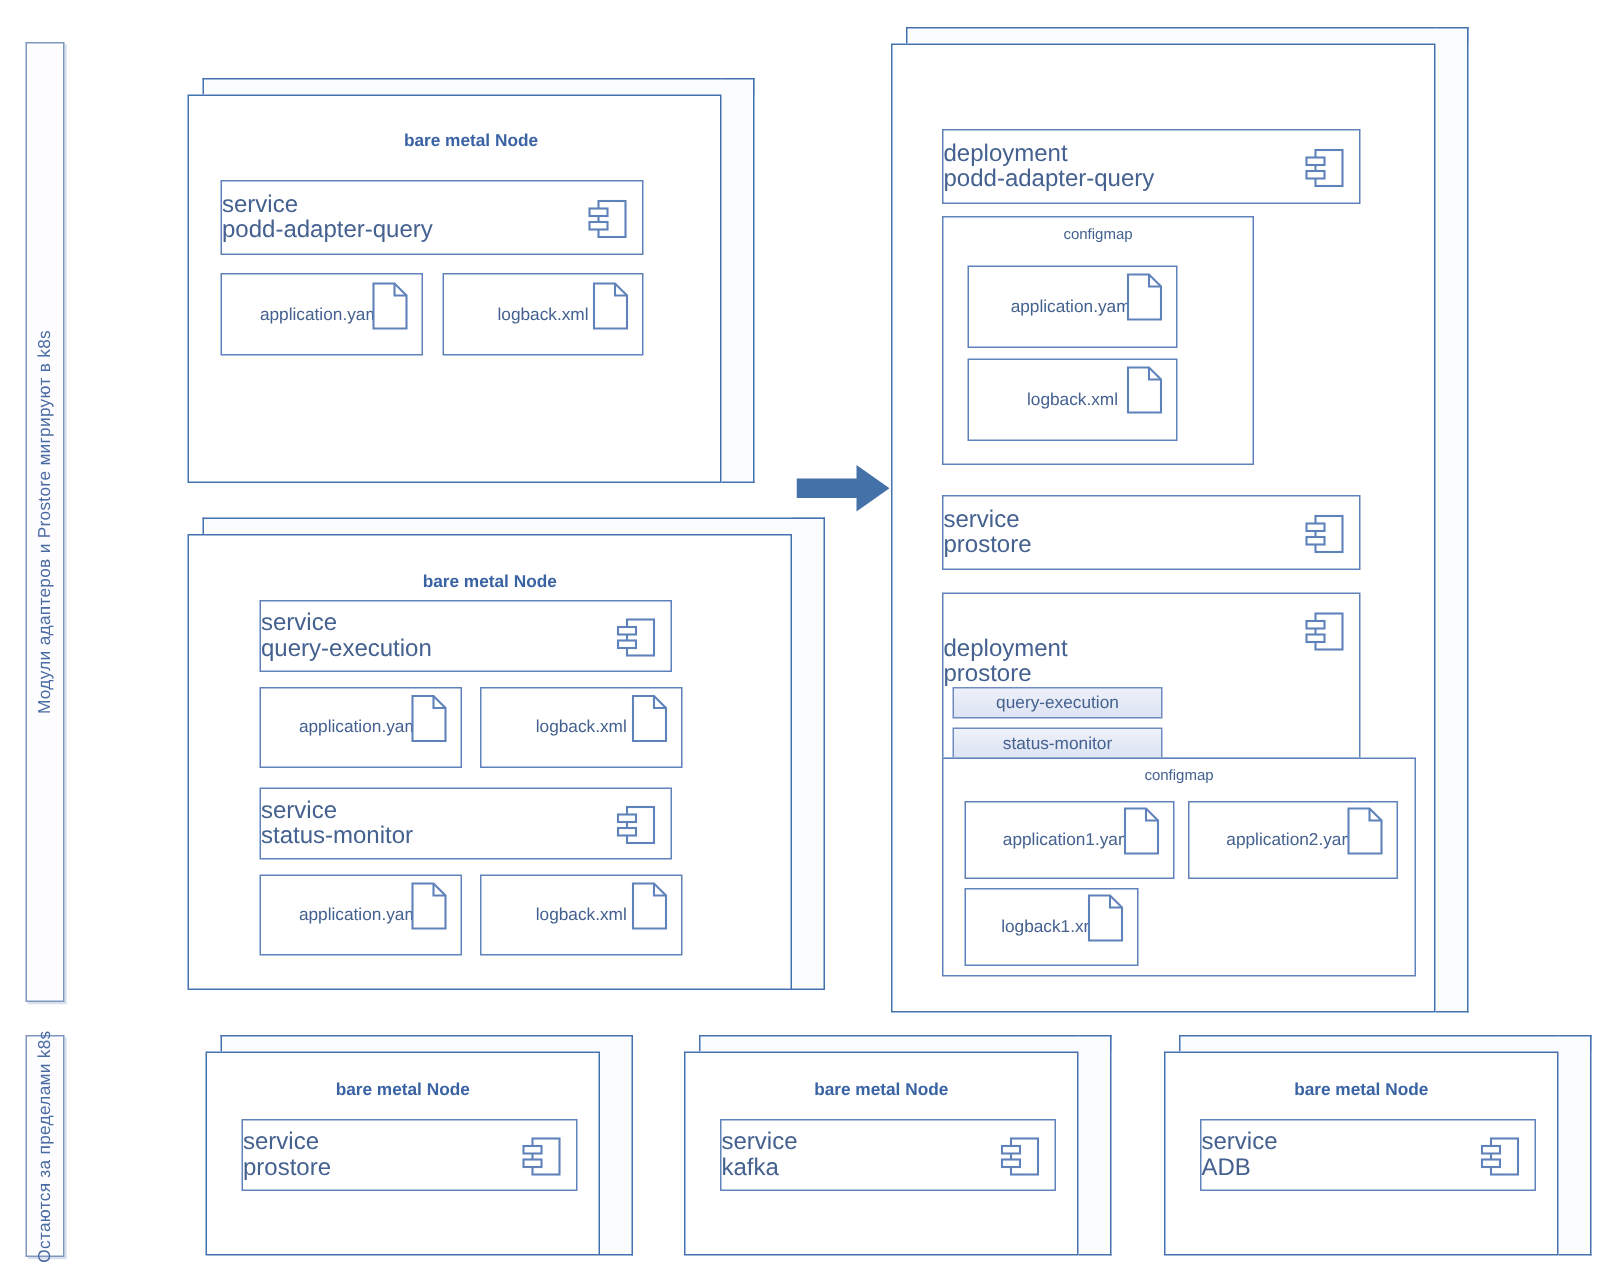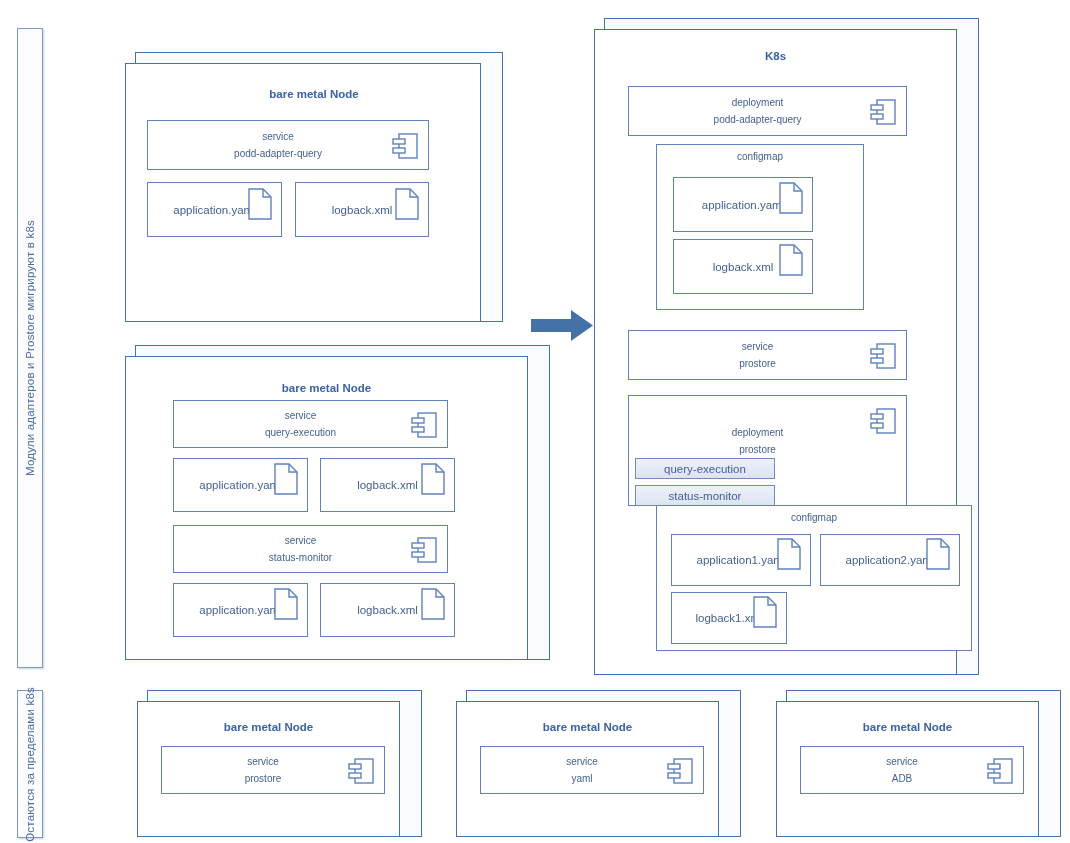--- a/index.html
+++ b/index.html
@@ -84,22 +84,21 @@
     background: #ffffff;
     box-sizing: border-box;
   }
 
   .comp-box { position: absolute; }
   .comp-text {
     position: absolute;
     left: 0; right: 0;
     top: 50%;
     transform: translateY(-50%);
-    text-align: center;
-    font-size: 10px;
+    font-size: 16px;
     line-height: 17px;
     color: #44618f;
   }
   .comp-text .l2 { display: block; }
 
   
   .uml-icon { position: absolute; }
 
   
   .file-icon { position: absolute; }
@@ -116,21 +115,20 @@
     font-size: 11.5px;
     color: #44618f;
   }
 
   
   .cm-box {
     position: absolute;
     border: 1.3px solid #5f82ba;
     background: #ffffff;
     box-sizing: border-box;
-    margin-left: 28px;
   }
   .cm-title {
     position: absolute;
     left: 0; right: 0;
     top: 6px;
     text-align: center;
     font-size: 10px;
     color: #44618f;
   }
 
@@ -260,21 +258,20 @@
 
 <svg class="abs arrow" style="left:531px; top:310px;" width="62" height="32" viewBox="0 0 62 32">
   <path d="M0 9 H40 V0 L62 15.5 L40 31 V22 H0 Z" fill="#4472a8"></path>
 </svg>
 
 <div class="abs box3d" style="left:594px; top:18px; width:385px; height:657px;">
   <div class="top3d" style="left:10px; top:0px; width:375px; height:11px;"></div>
   <div class="side" style="left:363px; top:0px; width:22px; height:657px;"></div>
   <div class="face" style="left:0px; top:11px; width:363px; height:646px;"></div>
 
-  <div class="panel-title" style="top:32px; right:22px;">K8s</div>
 
   <div class="inner comp-box" style="left:34px; top:68px; width:279px; height:50px;">
     <div class="comp-text" style="padding-right:20px;">
       <span>deployment</span>
       <span class="l2">podd-adapter-query</span>
     </div>
     <svg class="uml-icon" width="30" height="30" viewBox="0 0 30 30" style="right:8px; top:10px;">
       <rect x="9" y="3" width="18" height="24" fill="#fff" stroke="#5f82ba" stroke-width="1.4"></rect>
       <rect x="3" y="8" width="12" height="5" fill="#fff" stroke="#5f82ba" stroke-width="1.4"></rect>
       <rect x="3" y="17" width="12" height="5" fill="#fff" stroke="#5f82ba" stroke-width="1.4"></rect>
@@ -378,21 +375,21 @@
 <div class="abs box3d" style="left:456px; top:690px; width:285px; height:147px;">
   <div class="top3d" style="left:10px; top:0px; width:275px; height:11px;"></div>
   <div class="side" style="left:263px; top:0px; width:22px; height:147px;"></div>
   <div class="face" style="left:0px; top:11px; width:263px; height:136px;"></div>
 
   <div class="node-title" style="top:31px; right:22px;">bare metal Node</div>
 
   <div class="inner comp-box" style="left:24px; top:56px; width:224px; height:48px;">
     <div class="comp-text" style="padding-right:20px;">
       <span>service</span>
-      <span class="l2">yaml</span>
+      <span class="l2">kafka</span>
     </div>
     <svg class="uml-icon" width="30" height="30" viewBox="0 0 30 30" style="right:8px; top:9px;">
       <rect x="9" y="3" width="18" height="24" fill="#fff" stroke="#5f82ba" stroke-width="1.4"></rect>
       <rect x="3" y="8" width="12" height="5" fill="#fff" stroke="#5f82ba" stroke-width="1.4"></rect>
       <rect x="3" y="17" width="12" height="5" fill="#fff" stroke="#5f82ba" stroke-width="1.4"></rect>
     </svg>
   </div>
 </div>
 
 <div class="abs box3d" style="left:776px; top:690px; width:285px; height:147px;">

